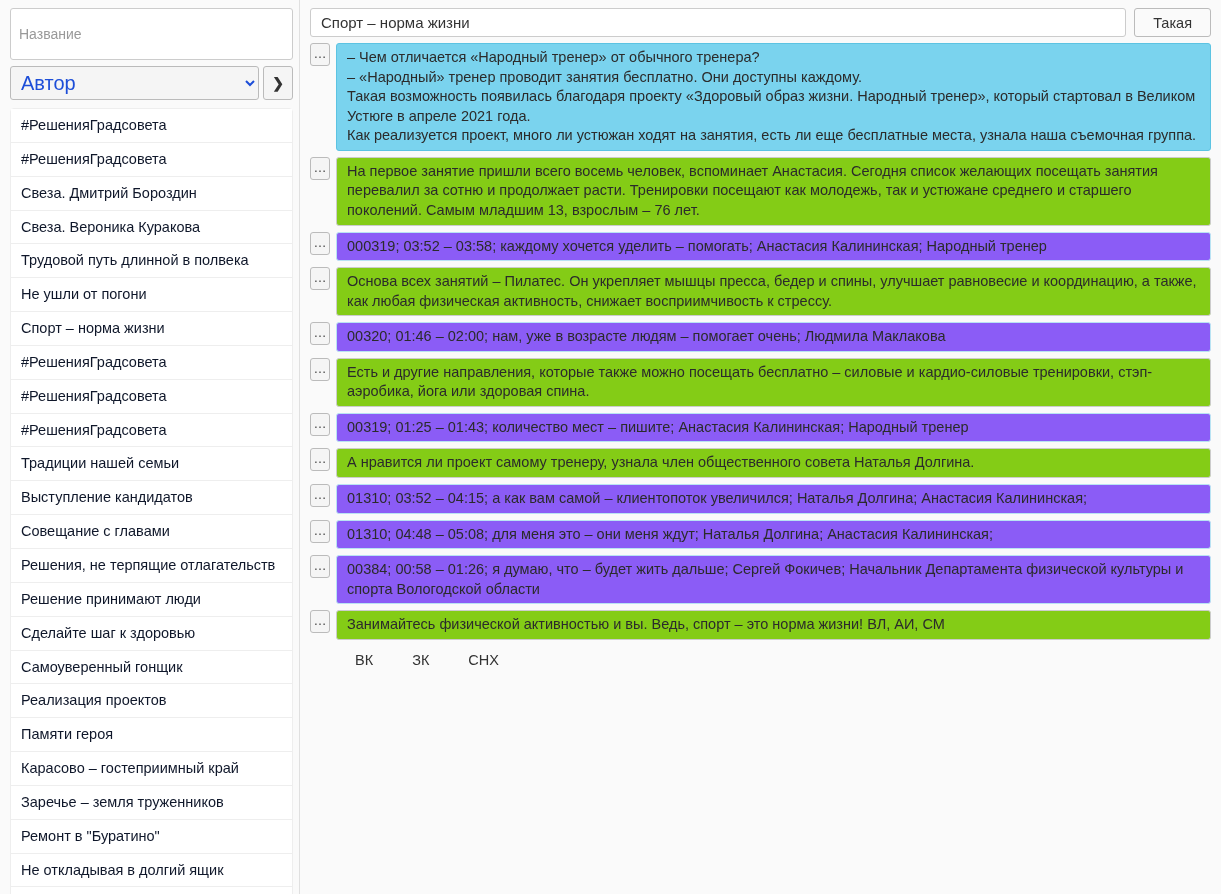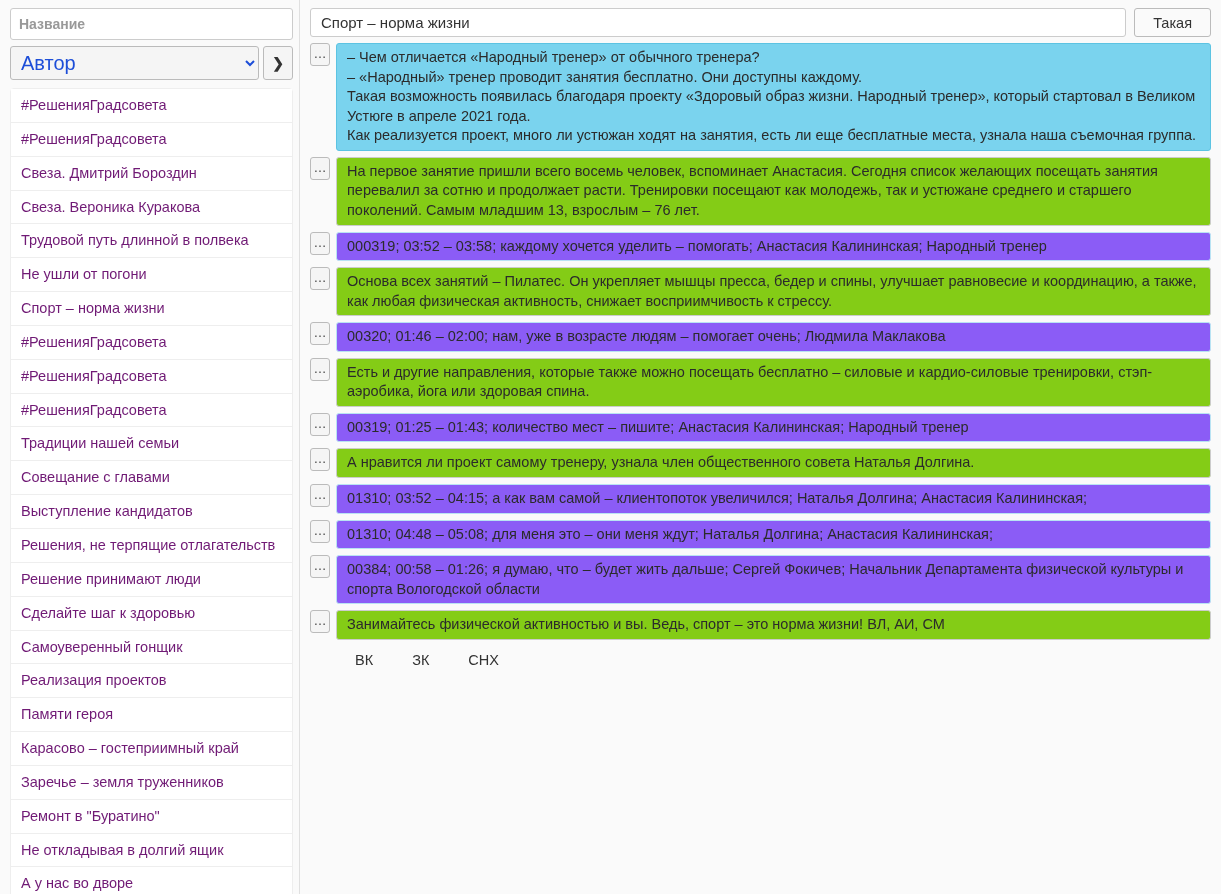--- a/index.html
+++ b/index.html
@@ -18,26 +18,25 @@
     flex: 0 0 300px;
     padding: 8px 6px 8px 10px;
     border-right: 1px solid #e0e0e0;
     display: flex;
     flex-direction: column;
     gap: 6px;
     overflow-y: auto;
   }
   .name-input {
     width: 100%;
-    padding: 7px 8px;
+    padding: 17px 8px;
     border: 1px solid #ccc;
     border-radius: 3px;
     font-size: 14px;
     color: #999;
-    font-weight: bold;
   }
   .name-input::placeholder { color: #999; }
   .author-row { display: flex; gap: 4px; }
   .author-select {
     flex: 1;
     padding: 4px 6px;
     border: 1px solid #bbb;
     border-radius: 3px;
     background: #f5f5f5;
     font-size: 20px;
@@ -55,21 +54,21 @@
     padding: 0;
   }
   .list { display: flex; flex-direction: column; gap: 0; border: 1px solid #eee; border-radius: 4px; margin-top: 2px;}
   .list-item {
     padding: 7px 10px;
     border-bottom: 1px solid #eee;
     background: #fff;
     cursor: pointer;
     font-size: 14.5px;
     line-height: 1.3;
-    color: #701a75;
+    color: #0f172a;
   }
   .list-item:last-child { border-bottom: none; }
   .main {
     flex: 1;
     padding: 8px 10px;
     display: flex;
     flex-direction: column;
     gap: 6px;
     overflow-y: auto;
   }
@@ -139,22 +138,22 @@
         <div class="list-item">#РешенияГрадсовета</div>
         <div class="list-item">Свеза. Дмитрий Бороздин</div>
         <div class="list-item">Свеза. Вероника Куракова</div>
         <div class="list-item">Трудовой путь длинной в полвека</div>
         <div class="list-item">Не ушли от погони</div>
         <div class="list-item">Спорт – норма жизни</div>
         <div class="list-item">#РешенияГрадсовета</div>
         <div class="list-item">#РешенияГрадсовета</div>
         <div class="list-item">#РешенияГрадсовета</div>
         <div class="list-item">Традиции нашей семьи</div>
+        <div class="list-item">Выступление кандидатов</div>
         <div class="list-item">Совещание с главами</div>
-        <div class="list-item">Выступление кандидатов</div>
         <div class="list-item">Решения, не терпящие отлагательств</div>
         <div class="list-item">Решение принимают люди</div>
         <div class="list-item">Сделайте шаг к здоровью</div>
         <div class="list-item">Самоуверенный гонщик</div>
         <div class="list-item">Реализация проектов</div>
         <div class="list-item">Памяти героя</div>
         <div class="list-item">Карасово – гостеприимный край</div>
         <div class="list-item">Заречье – земля труженников</div>
         <div class="list-item">Ремонт в "Буратино"</div>
         <div class="list-item">Не откладывая в долгий ящик</div>

